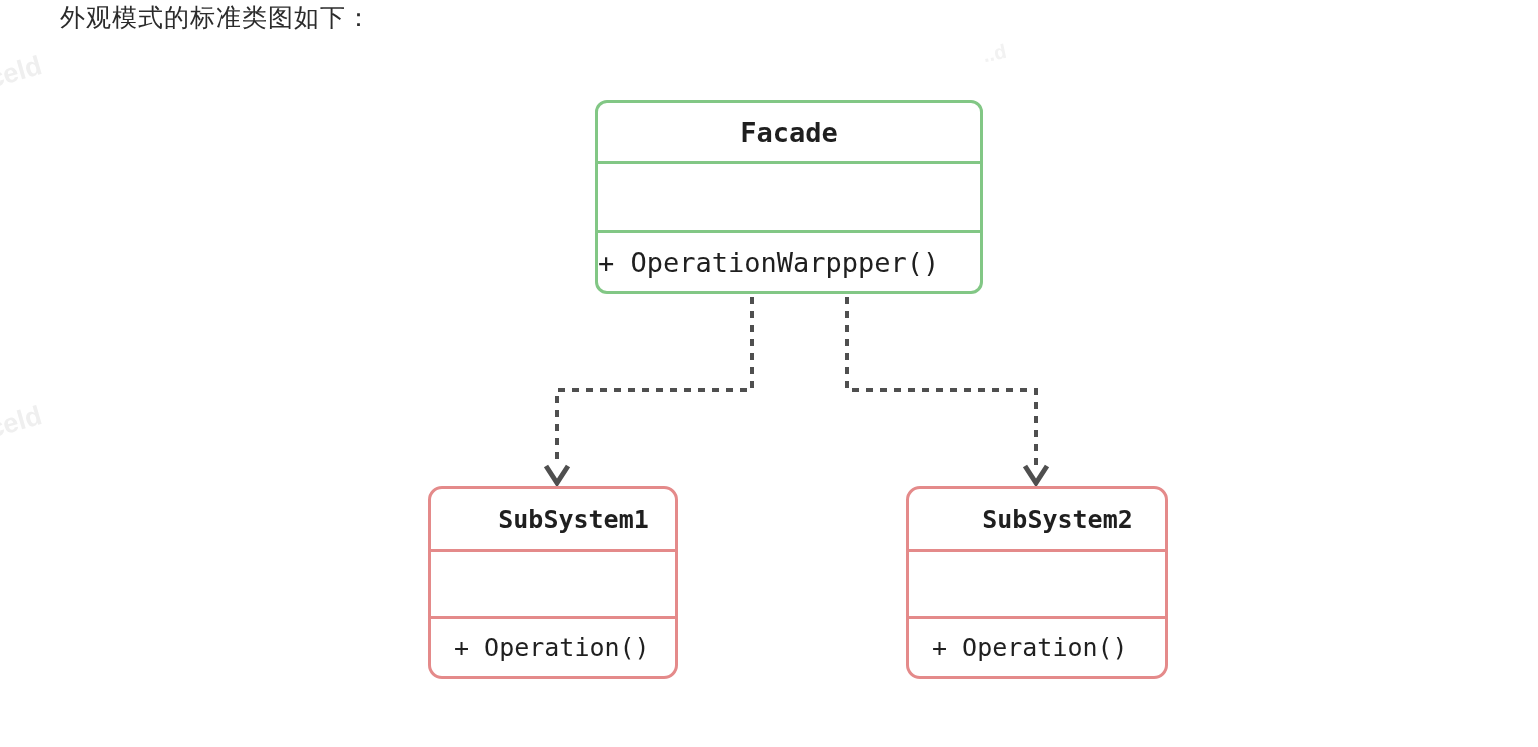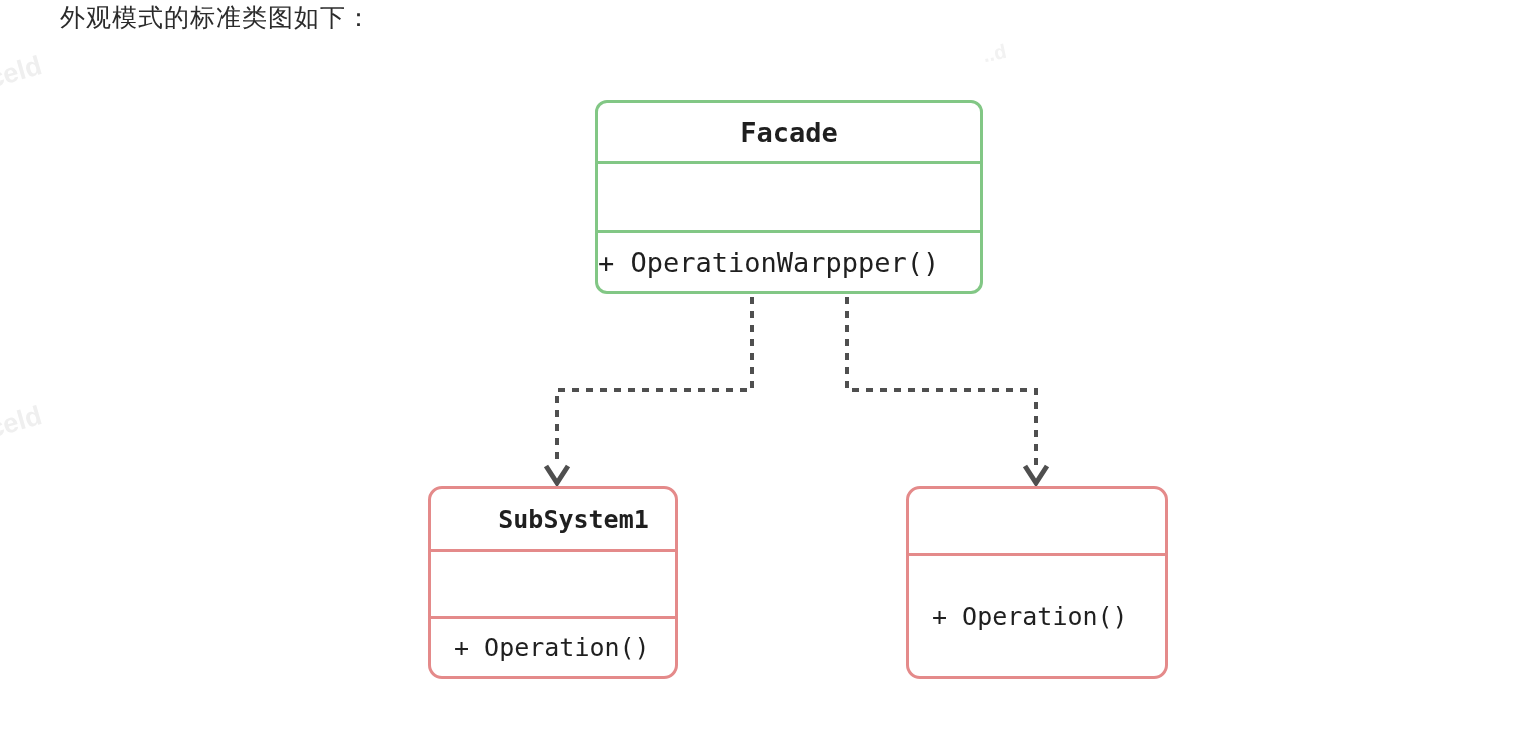--- a/index.html
+++ b/index.html
@@ -121,17 +121,18 @@
     <div class="row-methods">+ OperationWarppper()</div>
   </div>
 
   <div class="uml-class uml-sub uml-sub1">
     <div class="row-name">SubSystem1</div>
     <div class="row-attrs"></div>
     <div class="row-methods">+ Operation()</div>
   </div>
 
   <div class="uml-class uml-sub uml-sub2">
+    <div class="row-name">SubSystem2</div>
     <div class="row-attrs"></div>
     <div class="row-methods">+ Operation()</div>
   </div>
 
 </div>
 
 </body></html>

